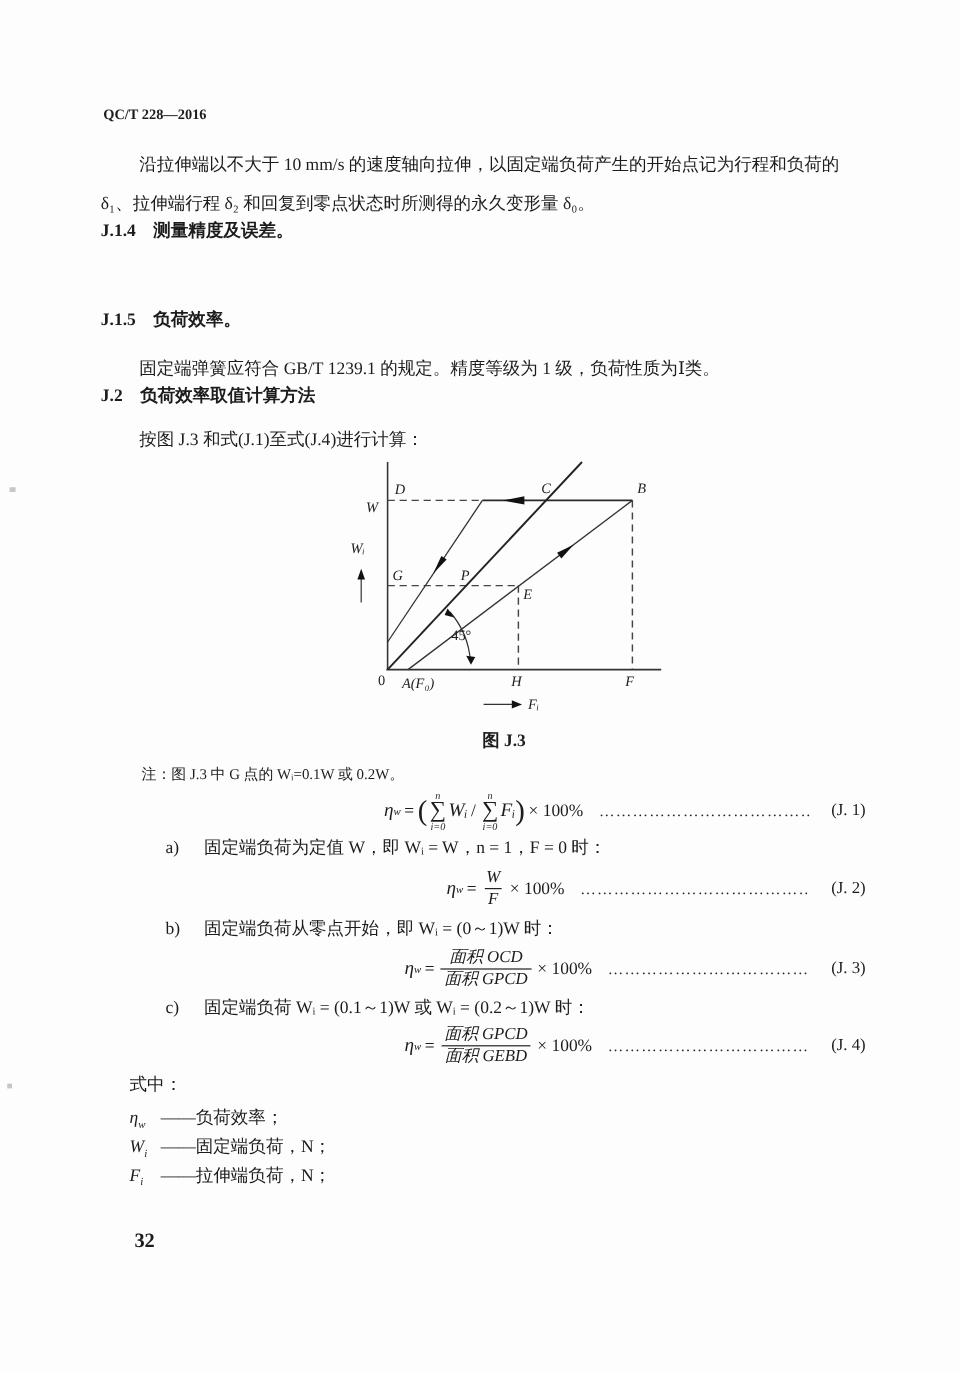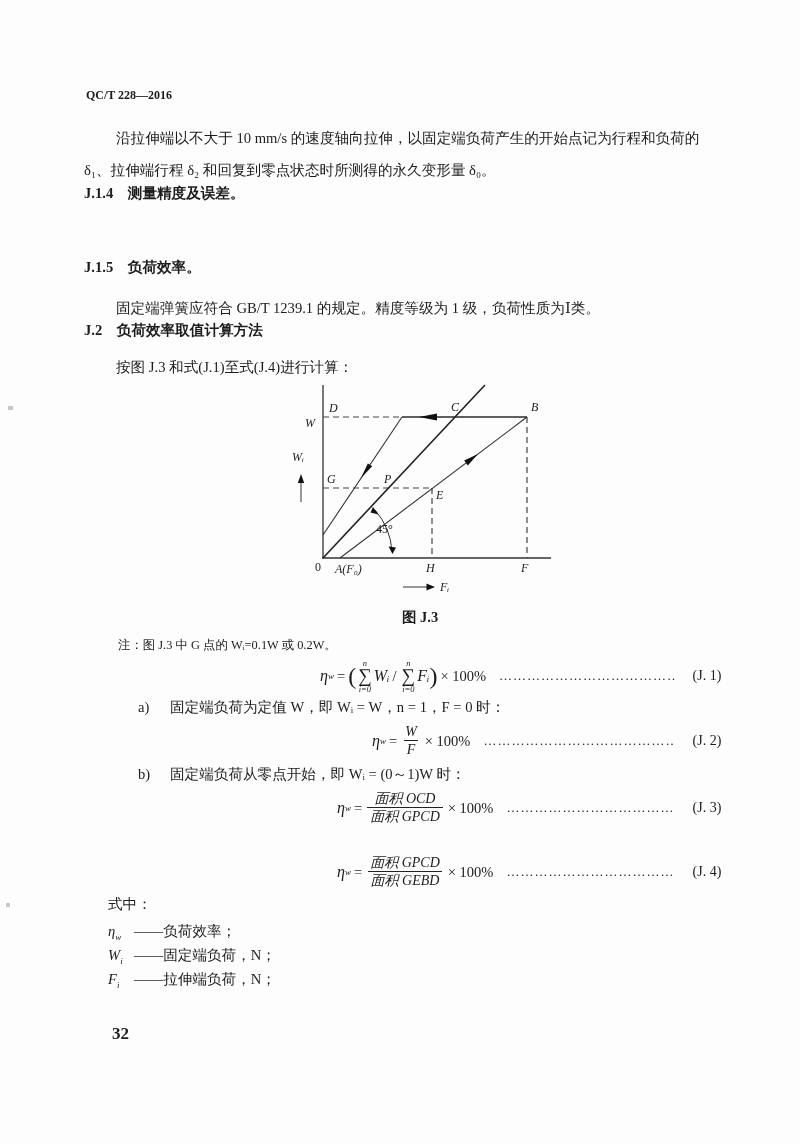--- a/index.html
+++ b/index.html
@@ -155,20 +155,21 @@
       <span class="frac">
         <span class="num var">面积 OCD</span>
         <span class="den var">面积 GPCD</span>
       </span>
       <span class="op">× 100%</span>
     </span>
     <span class="leader">……………………………………………………</span>
     <span class="eqnum">(J. 3)</span>
   </div>
 
+  <div class="tline" style="left:138px;top:831px;"><span class="marker">c)</span><span>固定端负荷 Wᵢ = (0.1～1)W 或 Wᵢ = (0.2～1)W 时：</span></div>
 
   <div class="frow" style="top:850px;height:44px;">
     <span class="fbody" style="margin-left:207px;">
       <span class="eta">η</span>
         <sub class="eqsub">w</sub>
       <span class="op">=</span>
       <span class="frac">
         <span class="num var">面积 GPCD</span>
         <span class="den var">面积 GEBD</span>
       </span>

